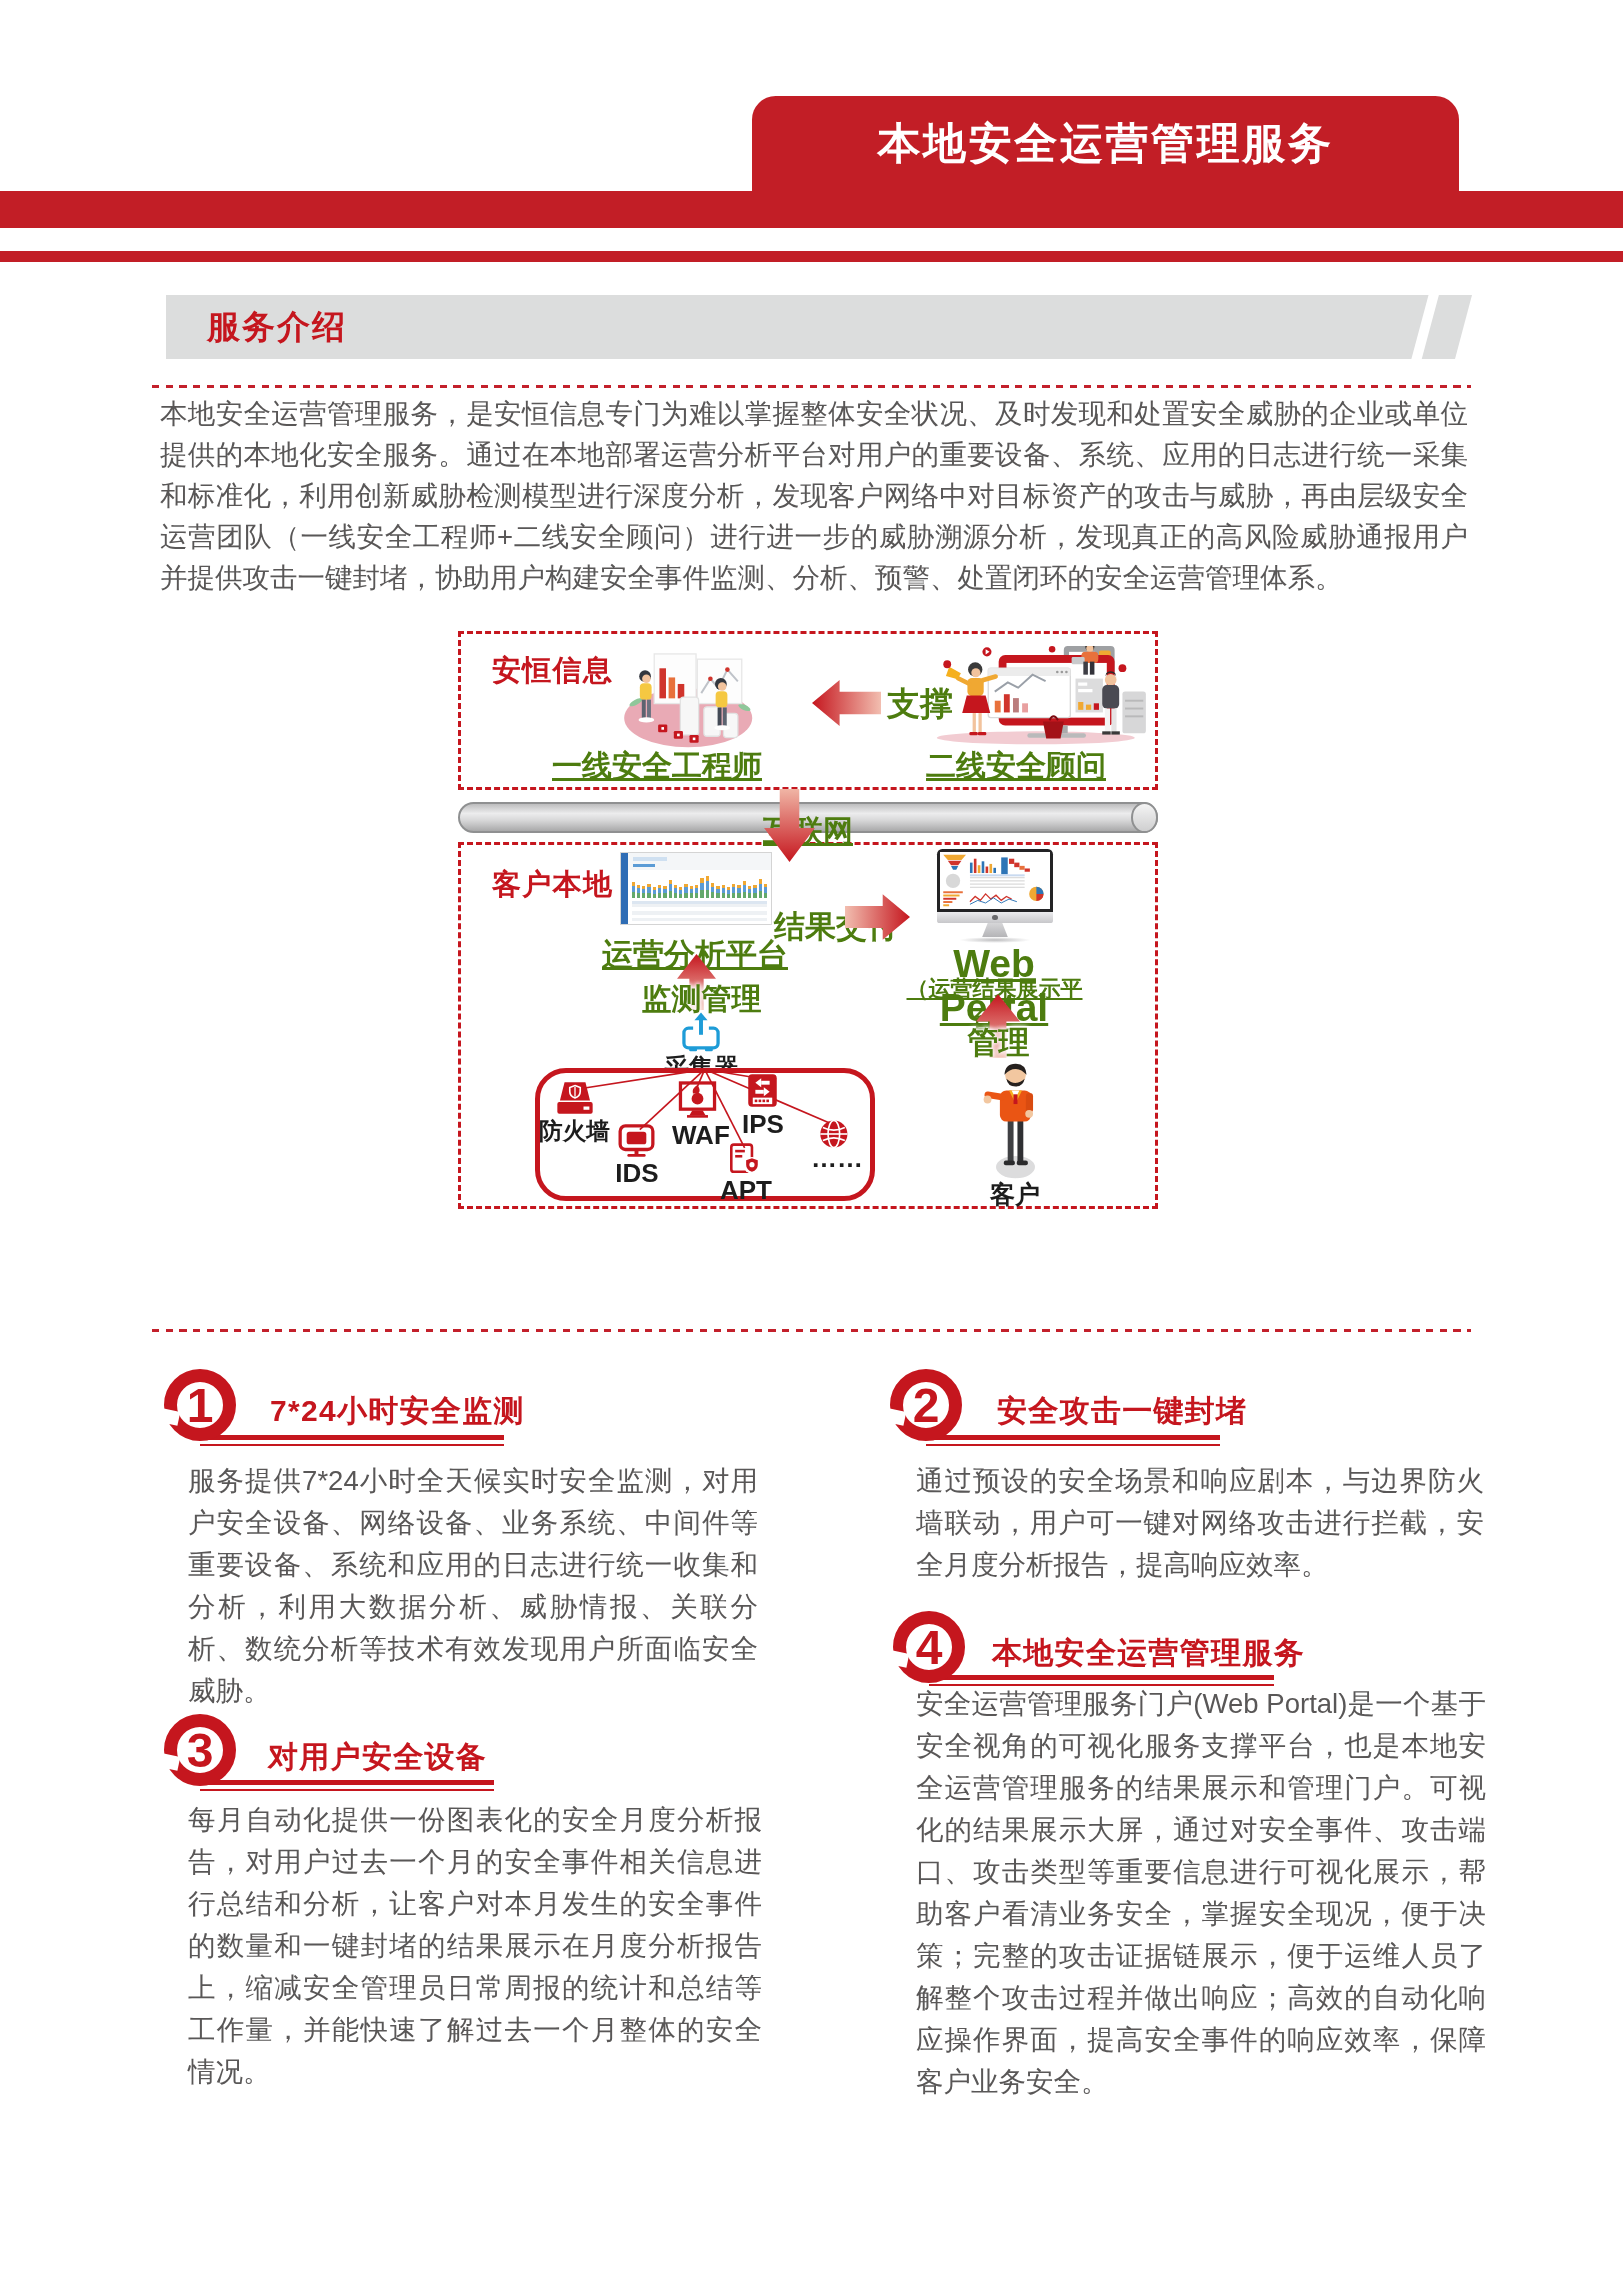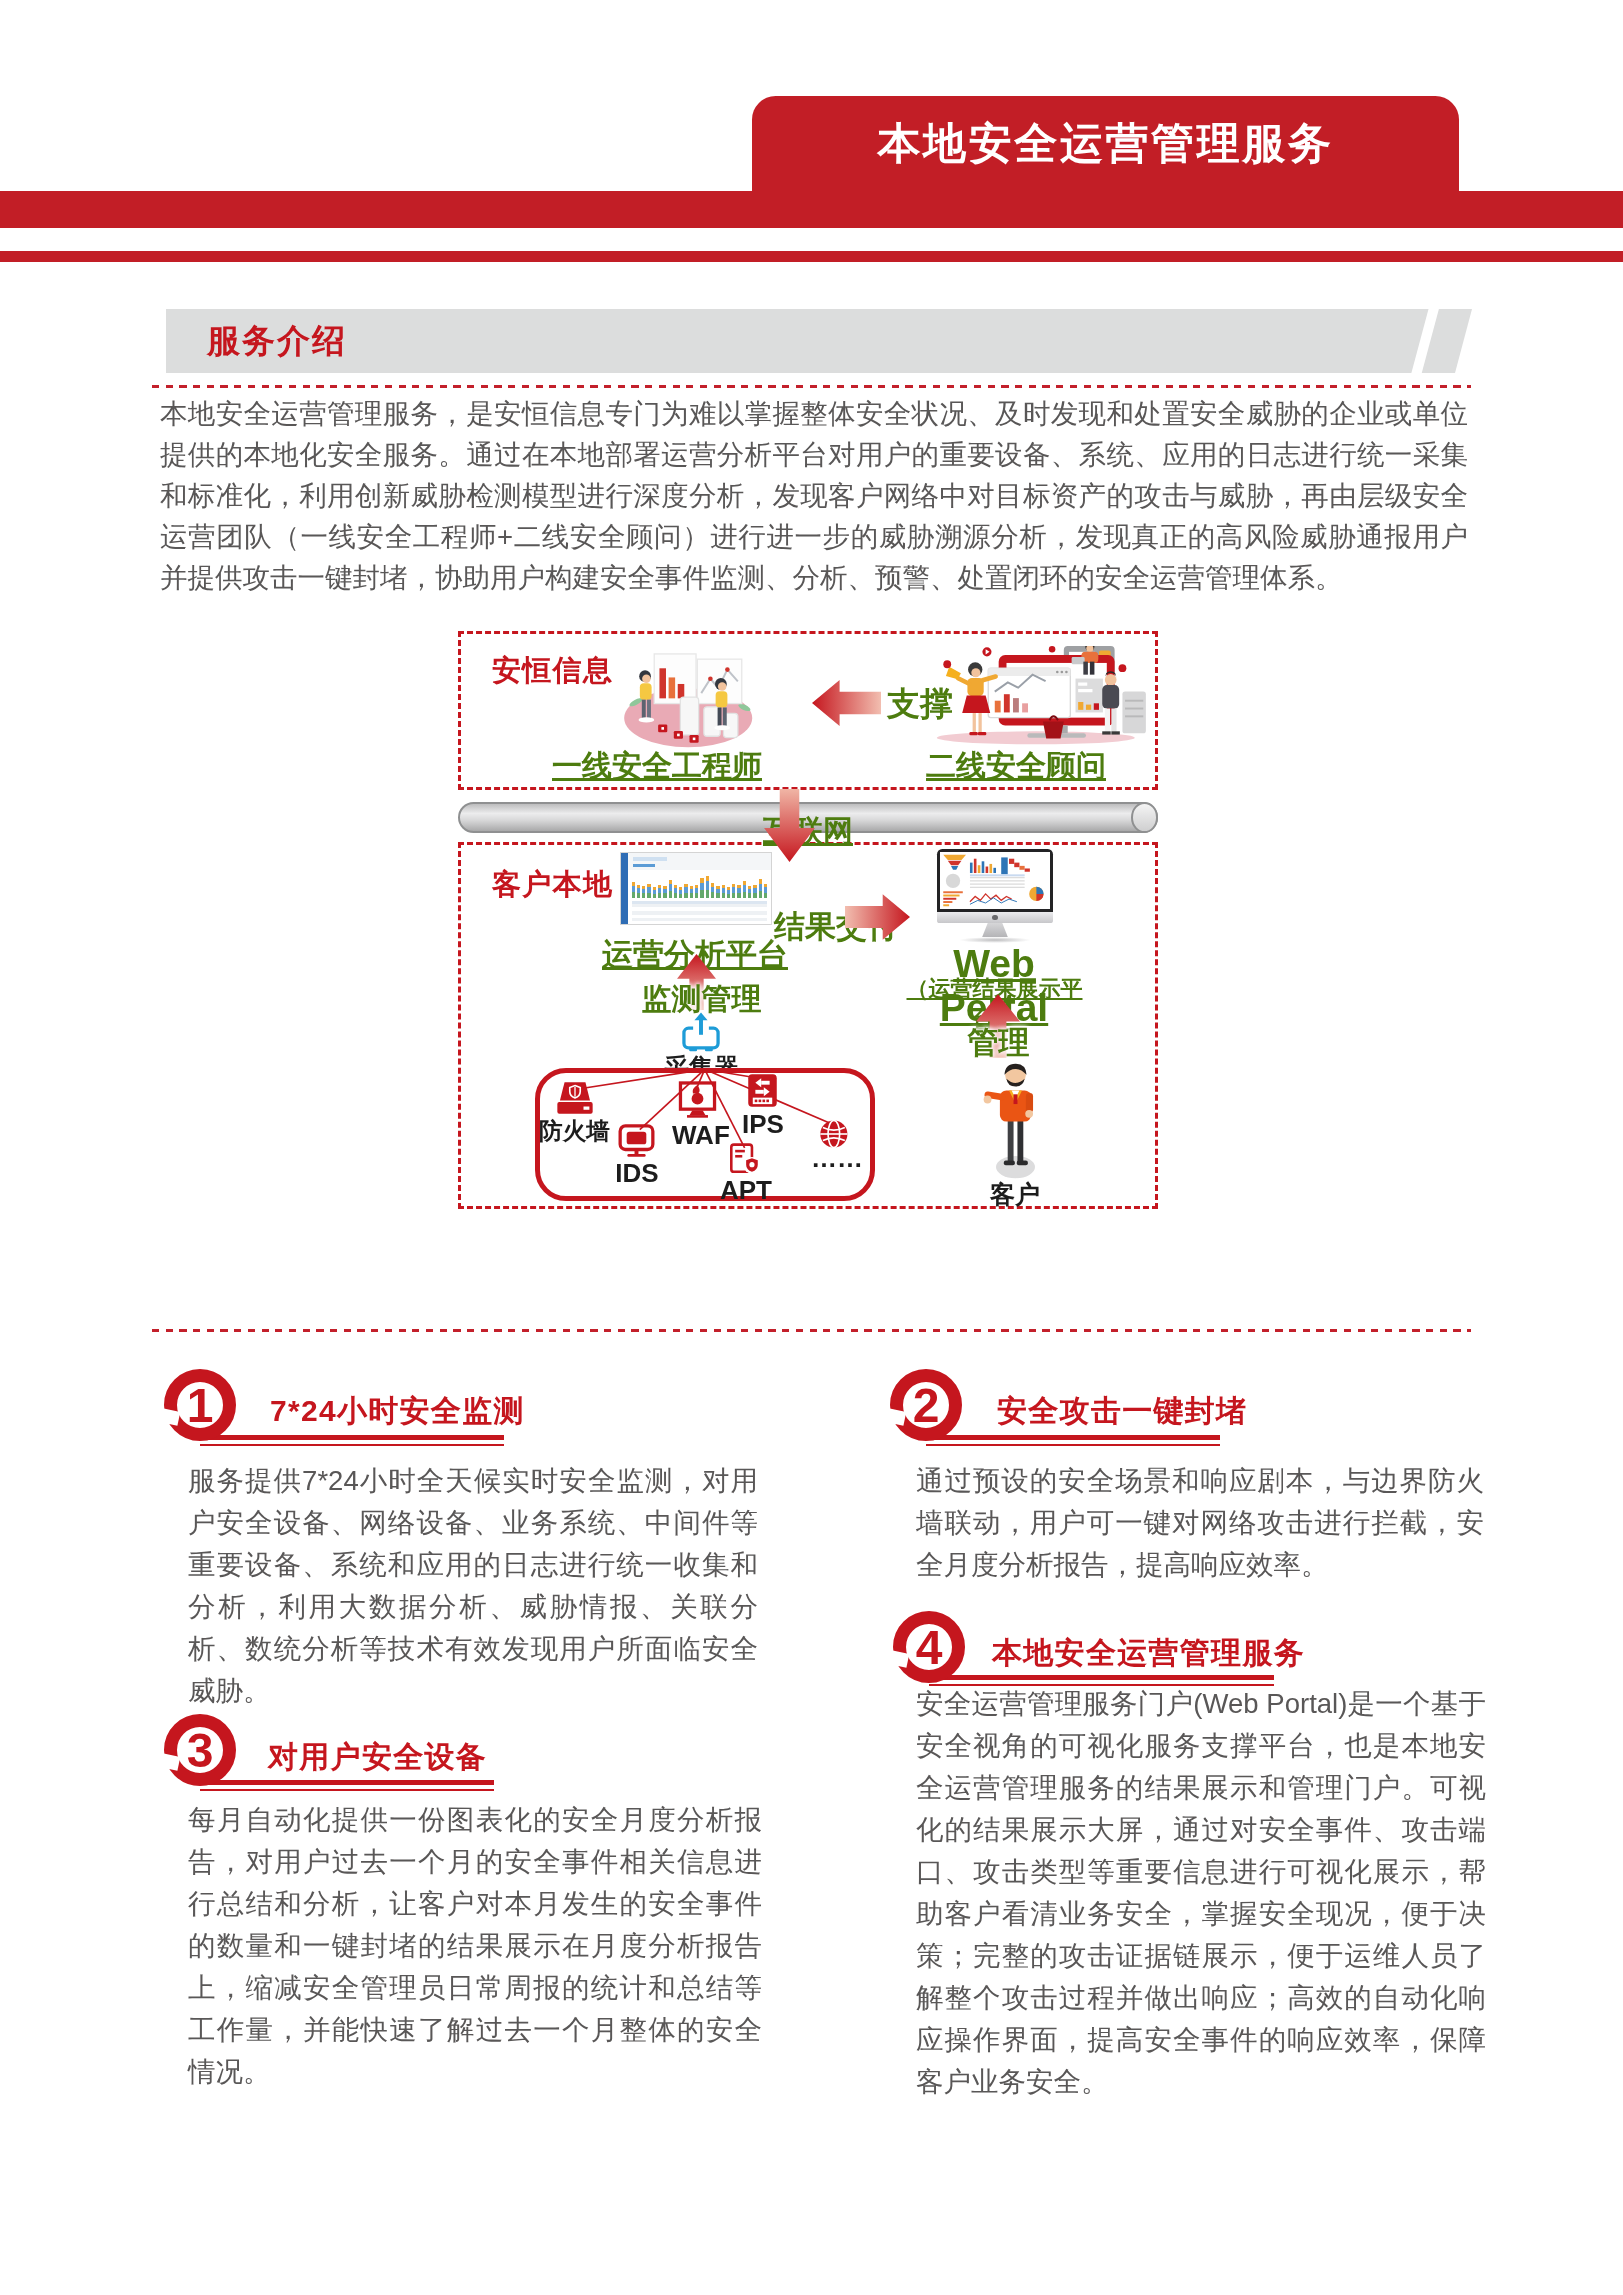--- a/index.html
+++ b/index.html
@@ -77,21 +77,21 @@
 <body>
 
 <div class="page">
 
   <div class="abs title-block">
     <span>本地安全运营管理服务</span>
   </div>
   <div class="abs band-main"></div>
   <div class="abs band-thin"></div>
 
-  <div class="abs section-bar" style="top:309px;">
+  <div class="abs section-bar" style="top:295px;">
     <span class="stitle">服务介绍</span>
     <i class="bar-slash"></i>
   </div>
   <div class="abs dash-line" style="top:385px;"></div>
 
   <p class="abs intro-text">本地安全运营管理服务，是安恒信息专门为难以掌握整体安全状况、及时发现和处置安全威胁的企业或单位提供的本地化安全服务。通过在本地部署运营分析平台对用户的重要设备、系统、应用的日志进行统一采集和标准化，利用创新威胁检测模型进行深度分析，发现客户网络中对目标资产的攻击与威胁，再由层级安全运营团队（一线安全工程师+二线安全顾问）进行进一步的威胁溯源分析，发现真正的高风险威胁通报用户并提供攻击一键封堵，协助用户构建安全事件监测、分析、预警、处置闭环的安全运营管理体系。</p>
 
   <div class="abs dash-box vendor-box"></div>
   <div class="abs box-label" style="left:492px; top:651px;">安恒信息</div>
 

